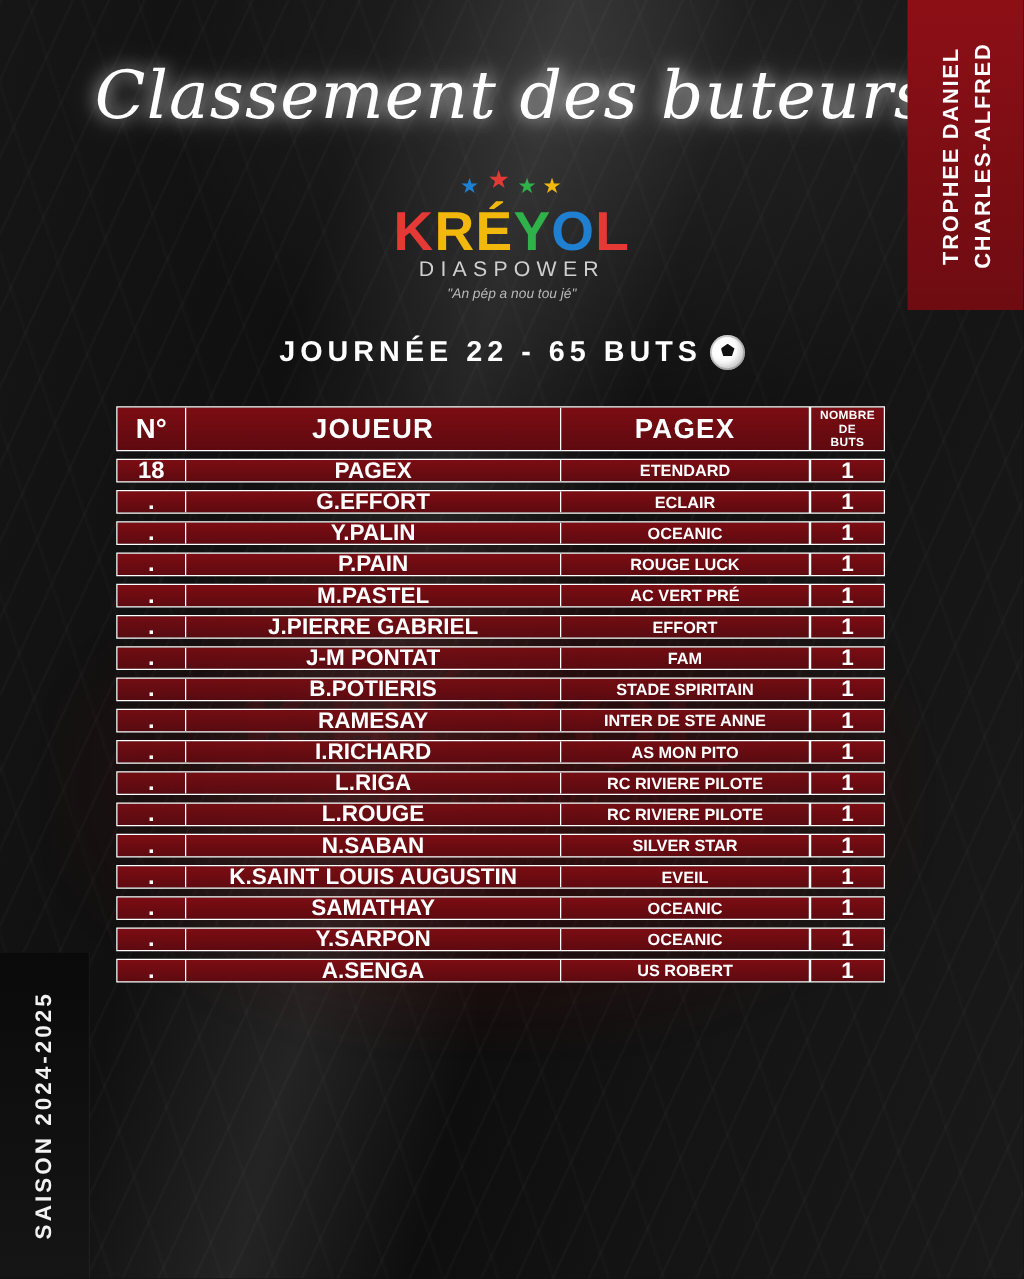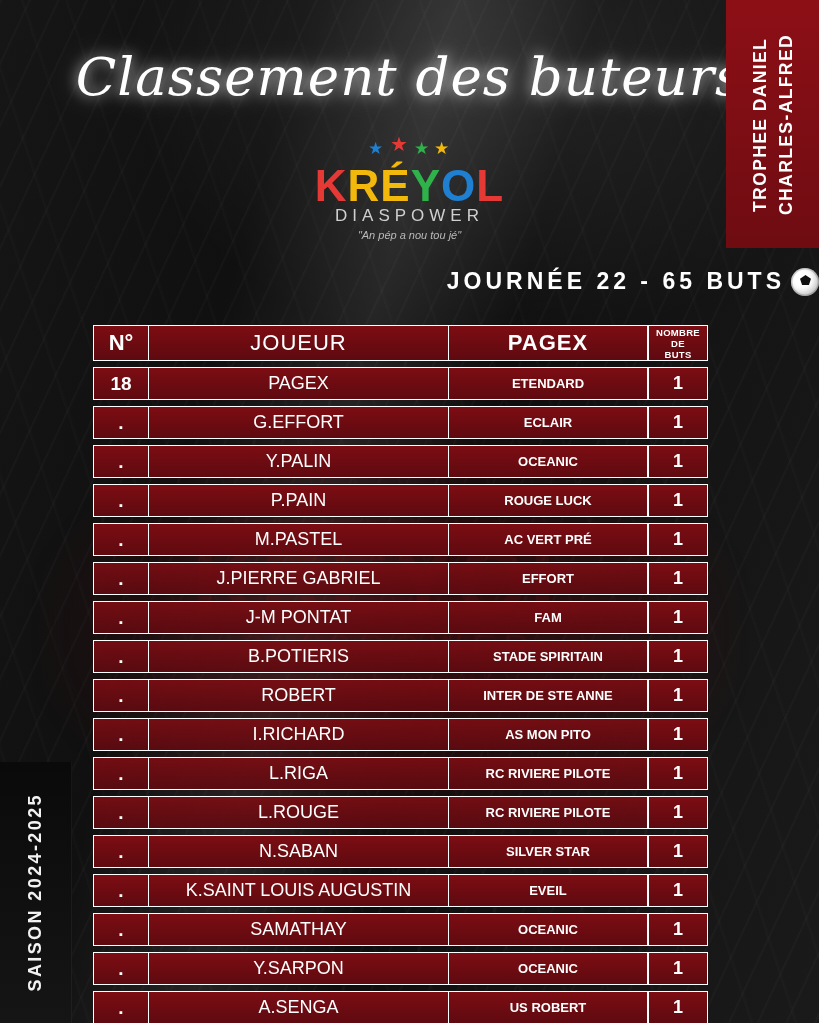--- a/index.html
+++ b/index.html
@@ -136,21 +136,21 @@
     font-size: 17px; letter-spacing: 5px; color: #cfcfcf; margin-top: -2px;
   }
   .logo-slogan {
     font-size: 11px; font-style: italic; color: #b9b9b9; margin-top: 3px;
   }
 
   
   .journee {
     position: absolute;
     top: 268px; left: 0; width: 819px;
-    text-align: right; z-index: 4;
+    text-align: center; z-index: 4;
     color: #ffffff;
     font-size: 23px; font-weight: bold; letter-spacing: 4px;
   }
   .ball {
     display: inline-block;
     width: 28px; height: 28px; border-radius: 50%;
     background: #ffffff;
     vertical-align: -7px;
     margin-left: 6px;
     position: relative;
@@ -172,39 +172,39 @@
   .table-area {
     position: absolute;
     left: 93px; top: 325px;
     width: 634px;
     z-index: 4;
   }
   .row {
     display: flex;
     align-items: stretch;
     margin-bottom: 6px;
-    height: 33px;
+    height: 19px;
   }
   .cells {
     display: flex;
     flex: 0 0 555px;
     border: 1.5px solid #ffffff;
     background: linear-gradient(180deg, #7c0d13 0%, #5e0a10 100%);
     overflow: hidden;
   }
   .c-num {
     flex: 0 0 55px;
     display: flex; align-items: center; justify-content: center;
     color: #fff; font-size: 19px; font-weight: bold;
     border-right: 1.5px solid #ffffff;
   }
   .c-player {
     flex: 0 0 300px;
     display: flex; align-items: center; justify-content: center;
-    color: #fff; font-size: 18px; font-weight: normal;
+    color: #fff; font-size: 18px; font-weight: bold;
     border-right: 1.5px solid #ffffff;
   }
   .c-club {
     flex: 1;
     display: flex; align-items: center; justify-content: center;
     color: #fff; font-size: 13px; font-weight: bold;
     text-align: center;
   }
   .goals-box {
     flex: 0 0 60px;
@@ -347,21 +347,21 @@
         <div class="c-num">.</div>
         <div class="c-player">B.POTIERIS</div>
         <div class="c-club">STADE SPIRITAIN</div>
       </div>
       <div class="goals-box">1</div>
     </div>
 
     <div class="row">
       <div class="cells">
         <div class="c-num">.</div>
-        <div class="c-player">ROBERT</div>
+        <div class="c-player">RAMESAY</div>
         <div class="c-club">INTER DE STE ANNE</div>
       </div>
       <div class="goals-box">1</div>
     </div>
 
     <div class="row">
       <div class="cells">
         <div class="c-num">.</div>
         <div class="c-player">I.RICHARD</div>
         <div class="c-club">AS MON PITO</div>

